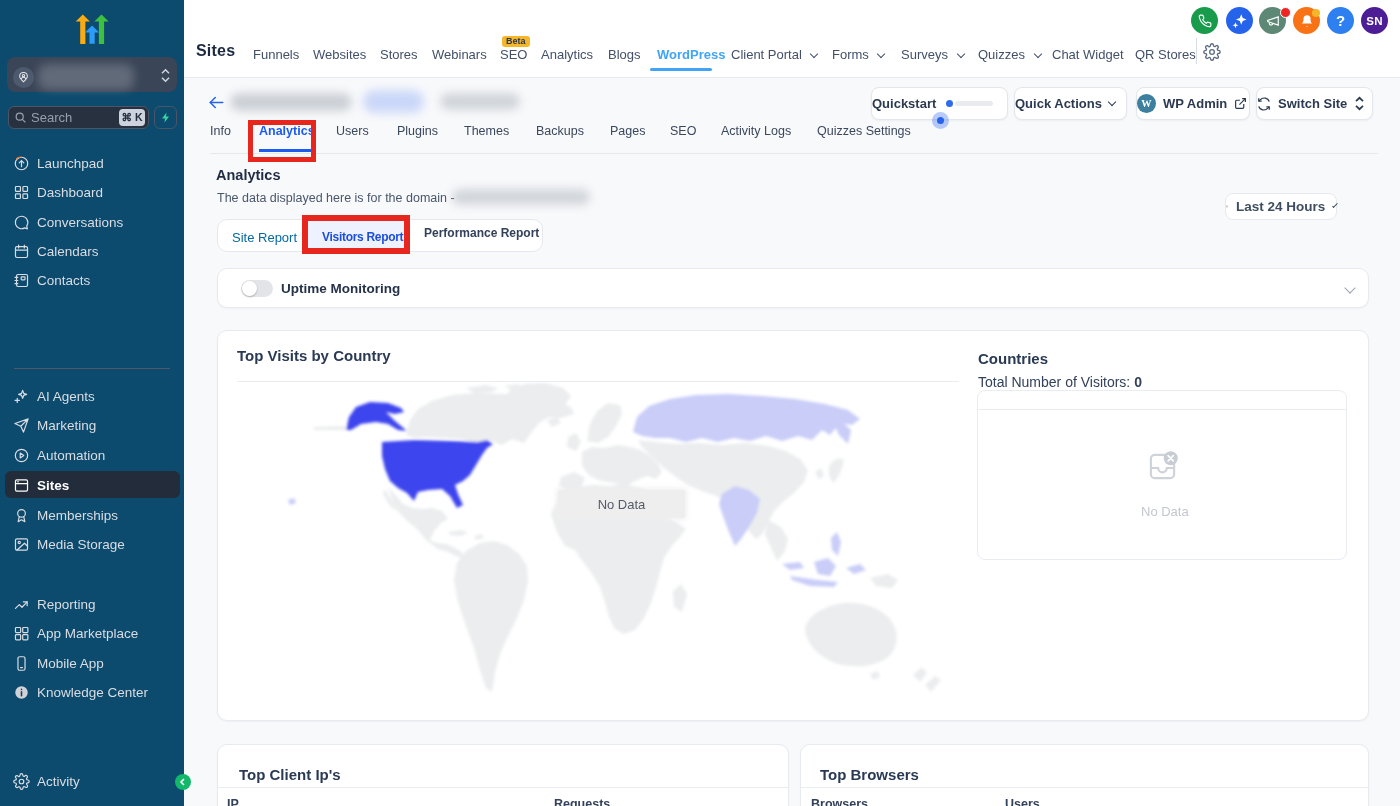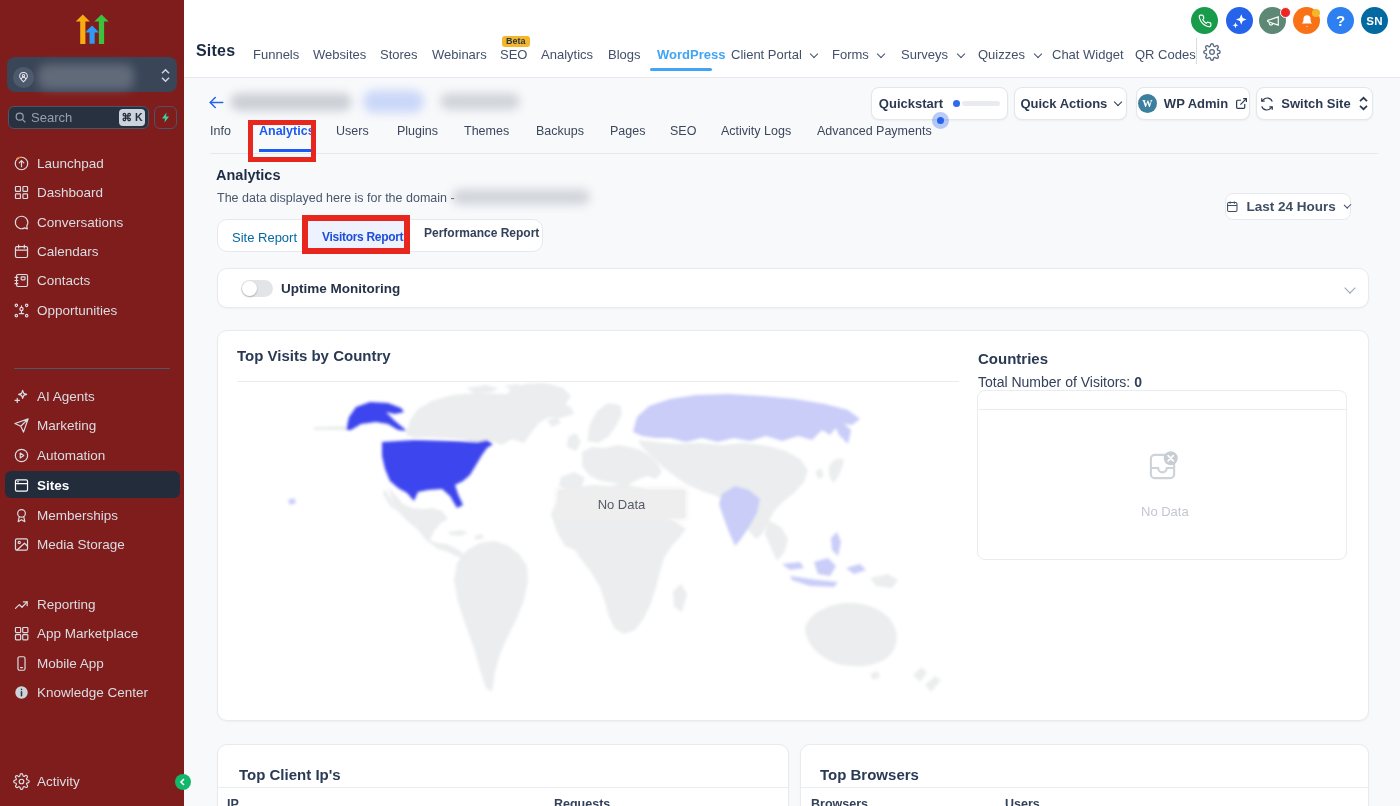--- a/index.html
+++ b/index.html
@@ -1,32 +1,32 @@
 <!DOCTYPE html>
 <html><head>
 <meta charset="utf-8">
 <style>
 *{margin:0;padding:0;box-sizing:border-box}
 html,body{width:1400px;height:806px;overflow:hidden;background:#f8f9fb;font-family:"Liberation Sans",sans-serif;position:relative}
 .abs{position:absolute}
 .blur{filter:blur(5px);border-radius:9px}
 svg{display:block}
 
-#sidebar{position:absolute;left:0;top:0;width:184px;height:806px;background:#7f1d1d}
+#sidebar{position:absolute;left:0;top:0;width:184px;height:806px;background:#0c4a6e}
 .snav{position:absolute;left:0;width:184px;height:29px;color:#d9dde2;font-size:13.5px;font-weight:500;display:flex;align-items:center}
 .snav .ic{position:absolute;left:13px;width:17px;height:17px}
 .snav .lb{position:absolute;left:37px;white-space:nowrap}
 
 #topbar{position:absolute;left:184px;top:0;width:1216px;height:78px;background:#fff;border-bottom:1px solid #e7e9ee}
 .tnav{position:absolute;top:47px;font-size:13px;color:#42506a;font-weight:500;white-space:nowrap}
 .circ{position:absolute;top:7px;width:27px;height:27px;border-radius:50%;display:flex;align-items:center;justify-content:center}
 
 .card{position:absolute;background:#fff;border:1px solid #e7eaee;border-radius:10px;box-shadow:0 1px 2px rgba(16,24,40,.04)}
 .redbox{position:absolute;border:5px solid #e7271d;z-index:40}
-.btn{position:absolute;background:#fff;border:1px solid #e3e6eb;border-radius:8px;display:flex;align-items:center;justify-content:center;font-size:13px;font-weight:600;color:#2c3a51;white-space:nowrap;box-shadow:0 1px 2px rgba(16,24,40,.05)}
+.btn{position:absolute;background:#fff;border:1px solid #e3e6eb;border-radius:8px;display:flex;align-items:center;font-size:13px;font-weight:600;color:#2c3a51;white-space:nowrap;box-shadow:0 1px 2px rgba(16,24,40,.05)}
 .tab{position:absolute;top:124px;font-size:12.5px;font-weight:500;color:#3b475c;white-space:nowrap}
 .chev{display:inline-block;width:8px;height:8px;border-right:1.8px solid currentColor;border-bottom:1.8px solid currentColor;transform:rotate(45deg)}
 </style>
 </head>
 <body>
 <div id="sidebar">
 
   <svg class="abs" style="left:73px;top:13px" width="38" height="32" viewBox="0 0 38 32">
     <path fill="#f9ab13" d="M2.7 8.5 L9.8 1.5 L16.9 8.5 L12.4 8.5 L12.4 31 L7.2 31 L7.2 8.5 Z"></path>
     <path fill="#3ec23e" d="M21.4 8.5 L28.5 1.5 L35.6 8.5 L31.1 8.5 L31.1 31 L25.9 31 L25.9 8.5 Z"></path>
@@ -93,31 +93,20 @@
       </svg>
     <span class="lb">Calendars</span>
   </div>
   <div class="snav" style="top:266.2px">
     <svg class="ic" viewBox="0 0 24 24" fill="none" stroke="#d9dde2" stroke-width="1.7" stroke-linecap="round" stroke-linejoin="round">
         <rect x="5" y="3.5" width="15.5" height="17" rx="2"></rect>
         <path d="M2.8 7.5h4M2.8 12h4M2.8 16.5h4"></path>
         <rect x="11.5" y="7" width="5.5" height="4" rx="1"></rect>
       </svg>
     <span class="lb">Contacts</span>
-  </div>
-  <div class="snav" style="top:295.7px">
-    <svg class="ic" viewBox="0 0 24 24" fill="none" stroke="#d9dde2" stroke-width="1.7" stroke-linecap="round" stroke-linejoin="round">
-        <circle cx="4.7" cy="4.7" r="1.7"></circle>
-        <circle cx="19.3" cy="4.7" r="1.7"></circle>
-        <circle cx="4.7" cy="19.3" r="1.7"></circle>
-        <circle cx="19.3" cy="19.3" r="1.7"></circle>
-        <circle cx="12" cy="10" r="2.3"></circle>
-        <path d="M12 12.3V16M9 16.5h6M12 7.7V5.5"></path>
-      </svg>
-    <span class="lb">Opportunities</span>
   </div>
   <div class="snav" style="top:381.5px">
     <svg class="ic" viewBox="0 0 24 24" fill="none" stroke="#d9dde2" stroke-width="1.7" stroke-linecap="round" stroke-linejoin="round">
         <path d="M13.6 3.4l1.5 4.1 4.1 1.5-4.1 1.5-1.5 4.1-1.5-4.1-4.1-1.5 4.1-1.5z"></path>
         <path d="M6 14.5v6M3 17.5h6"></path>
       </svg>
     <span class="lb">AI Agents</span>
   </div>
   <div class="snav" style="top:411.1px">
     <svg class="ic" viewBox="0 0 24 24" fill="none" stroke="#d9dde2" stroke-width="1.7" stroke-linecap="round" stroke-linejoin="round">
@@ -209,21 +198,21 @@
   <div class="abs" style="left:318px;top:36px;background:#f5b62a;border-radius:3px;font-size:9px;font-weight:700;color:#27364b;padding:0px 4px 1px">Beta</div>
   <div class="tnav" style="left:357px">Analytics</div>
   <div class="tnav" style="left:424px">Blogs</div>
   <div class="tnav" style="left:473px;color:#41a4f5;font-weight:600">WordPress</div>
   <div class="abs" style="left:466px;top:68px;width:62px;height:3px;background:#41a4f5;border-radius:2px"></div>
   <div class="tnav" style="left:547px">Client Portal <span class="chev" style="width:6px;height:6px;border-width:1.6px;margin-left:6px;margin-bottom:2px"></span></div>
   <div class="tnav" style="left:648px">Forms <span class="chev" style="width:6px;height:6px;border-width:1.6px;margin-left:6px;margin-bottom:2px"></span></div>
   <div class="tnav" style="left:717px">Surveys <span class="chev" style="width:6px;height:6px;border-width:1.6px;margin-left:6px;margin-bottom:2px"></span></div>
   <div class="tnav" style="left:794px">Quizzes <span class="chev" style="width:6px;height:6px;border-width:1.6px;margin-left:6px;margin-bottom:2px"></span></div>
   <div class="tnav" style="left:868px">Chat Widget</div>
-  <div class="tnav" style="left:951px">QR Codes</div>
+  <div class="tnav" style="left:951px">QR Stores</div>
   <div class="abs" style="left:1012px;top:38px;width:1px;height:26px;background:#d8dce3"></div>
   <svg class="abs" style="left:1019px;top:43px" width="18" height="18" viewBox="0 0 24 24" fill="none" stroke="#5d6b82" stroke-width="1.8">
       <circle cx="12" cy="12" r="3.1"></circle>
       <path d="M19.4 15a1.6 1.6 0 0 0 .3 1.8l.1.1a2 2 0 1 1-2.8 2.8l-.1-.1a1.6 1.6 0 0 0-1.8-.3 1.6 1.6 0 0 0-1 1.5V21a2 2 0 1 1-4 0v-.1a1.6 1.6 0 0 0-1-1.5 1.6 1.6 0 0 0-1.8.3l-.1.1a2 2 0 1 1-2.8-2.8l.1-.1a1.6 1.6 0 0 0 .3-1.8 1.6 1.6 0 0 0-1.5-1H3a2 2 0 1 1 0-4h.1a1.6 1.6 0 0 0 1.5-1 1.6 1.6 0 0 0-.3-1.8l-.1-.1a2 2 0 1 1 2.8-2.8l.1.1a1.6 1.6 0 0 0 1.8.3 1.6 1.6 0 0 0 1-1.5V3a2 2 0 1 1 4 0v.1a1.6 1.6 0 0 0 1 1.5 1.6 1.6 0 0 0 1.8-.3l.1-.1a2 2 0 1 1 2.8 2.8l-.1.1a1.6 1.6 0 0 0-.3 1.8 1.6 1.6 0 0 0 1.5 1h.1a2 2 0 1 1 0 4h-.1a1.6 1.6 0 0 0-1.5 1z"></path>
     </svg>
 
   <div class="circ" style="left:1007px;background:#189c4c">
       <svg width="14" height="14" viewBox="0 0 24 24" fill="none" stroke="#fff" stroke-width="2">
         <path d="M22 16.92v3a2 2 0 0 1-2.18 2 19.79 19.79 0 0 1-8.63-3.07 19.5 19.5 0 0 1-6-6 19.79 19.79 0 0 1-3.07-8.67A2 2 0 0 1 4.11 2h3a2 2 0 0 1 2 1.72c.12.81.37 1.6.72 2.33a2 2 0 0 1-.45 2.11L8.09 9.91a16 16 0 0 0 6 6l1.27-1.27a2 2 0 0 1 2.11-.45c.73.35 1.52.6 2.33.72A2 2 0 0 1 22 16.92z"></path>
       </svg>
@@ -242,21 +231,21 @@
     </div>
   <div class="abs" style="left:1096px;top:7px;width:11px;height:11px;border-radius:50%;background:#ef2424;border:1.5px solid #fff"></div>
   <div class="circ" style="left:1109px;background:#f97316">
       <svg width="14" height="14" viewBox="0 0 24 24" fill="#fff">
         <path d="M18 8a6 6 0 0 0-12 0c0 7-3 8.2-3 8.2h18S18 15 18 8z"></path>
         <path d="M10.2 20.5a2 2 0 0 0 3.6 0z"></path>
       </svg>
     </div>
   <div class="abs" style="left:1128px;top:9px;width:8px;height:8px;border-radius:50%;background:#f5b62a"></div>
   <div class="circ" style="left:1143px;background:#2e7ff0;color:#fff;font-size:15px;font-weight:700">?</div>
-  <div class="circ" style="left:1177px;background:#0369a1;color:#fff;font-size:11.5px;font-weight:600;letter-spacing:.3px">SN</div>
+  <div class="circ" style="left:1177px;background:#4c1d95;color:#fff;font-size:11.5px;font-weight:600;letter-spacing:.3px">SN</div>
 </div>
 <div id="content">
 
   <svg class="abs" style="left:209px;top:96px" width="15" height="13" viewBox="0 0 24 20" fill="none" stroke="#2563eb" stroke-width="2.4" stroke-linecap="round" stroke-linejoin="round">
       <path d="M10 2 L2 10 L10 18"></path>
       <path d="M2 10 H22"></path>
     </svg>
   <div class="abs blur" style="left:230px;top:93px;width:122px;height:18px;background:#a8aeb7;opacity:.55"></div>
   <div class="abs blur" style="left:363px;top:90px;width:61px;height:23px;background:#c9d6f8;opacity:.95;border-radius:12px"></div>
   <div class="abs blur" style="left:440px;top:93px;width:80px;height:17px;background:#aab0b9;opacity:.5"></div>
@@ -298,28 +287,28 @@
   <div class="tab" style="left:210px">Info</div>
   <div class="tab" style="left:259px;color:#1d5bf0;font-weight:600">Analytics</div>
   <div class="abs" style="left:259px;top:149px;width:56px;height:3px;background:#1d5bf0"></div>
   <div class="tab" style="left:336px">Users</div>
   <div class="tab" style="left:397px">Plugins</div>
   <div class="tab" style="left:464px">Themes</div>
   <div class="tab" style="left:536px">Backups</div>
   <div class="tab" style="left:610px">Pages</div>
   <div class="tab" style="left:670px">SEO</div>
   <div class="tab" style="left:721px">Activity Logs</div>
-  <div class="tab" style="left:817px">Advanced Payments</div>
+  <div class="tab" style="left:817px">Quizzes Settings</div>
   <div class="abs" style="left:210px;top:153px;width:1168px;height:1px;background:#e5e8ed"></div>
 
   <div class="abs" style="left:216px;top:167px;font-size:14.5px;font-weight:700;color:#1f2c44">Analytics</div>
   <div class="abs" style="left:217px;top:191px;font-size:12.5px;color:#49566c">The data displayed here is for the domain -</div>
   <div class="abs blur" style="left:452px;top:189px;width:138px;height:16px;background:#acb2bb;opacity:.5"></div>
 
-  <div class="btn" style="left:1225px;top:193px;width:126px;height:27px;font-size:13.5px;font-weight:600;color:#3f4d63;box-shadow:none;border-color:#e7e9ee">
+  <div class="btn" style="left:1225px;top:193px;width:112px;height:27px;font-size:13.5px;font-weight:600;color:#3f4d63;box-shadow:none;border-color:#e7e9ee">
     <svg width="15" height="15" viewBox="0 0 24 24" fill="none" stroke="#3f4d63" stroke-width="2" style="margin-right:8px">
         <rect x="3" y="4.5" width="18" height="17" rx="2.5"></rect>
         <path d="M8 2.5v4M16 2.5v4M3 10h18"></path>
       </svg>
     Last 24 Hours
     <span class="chev" style="width:6px;height:6px;border-width:1.8px;margin-left:9px;margin-bottom:3px"></span>
   </div>
 
   <div class="abs" style="left:217px;top:219px;width:326px;height:33px;background:#fff;border:1px solid #e5e8ed;border-radius:10px"></div>
   <div class="abs" style="left:303px;top:219px;width:106px;height:33px;background:#edf2fe;border-left:1px solid #e5e8ed;border-right:1px solid #e5e8ed"></div>

